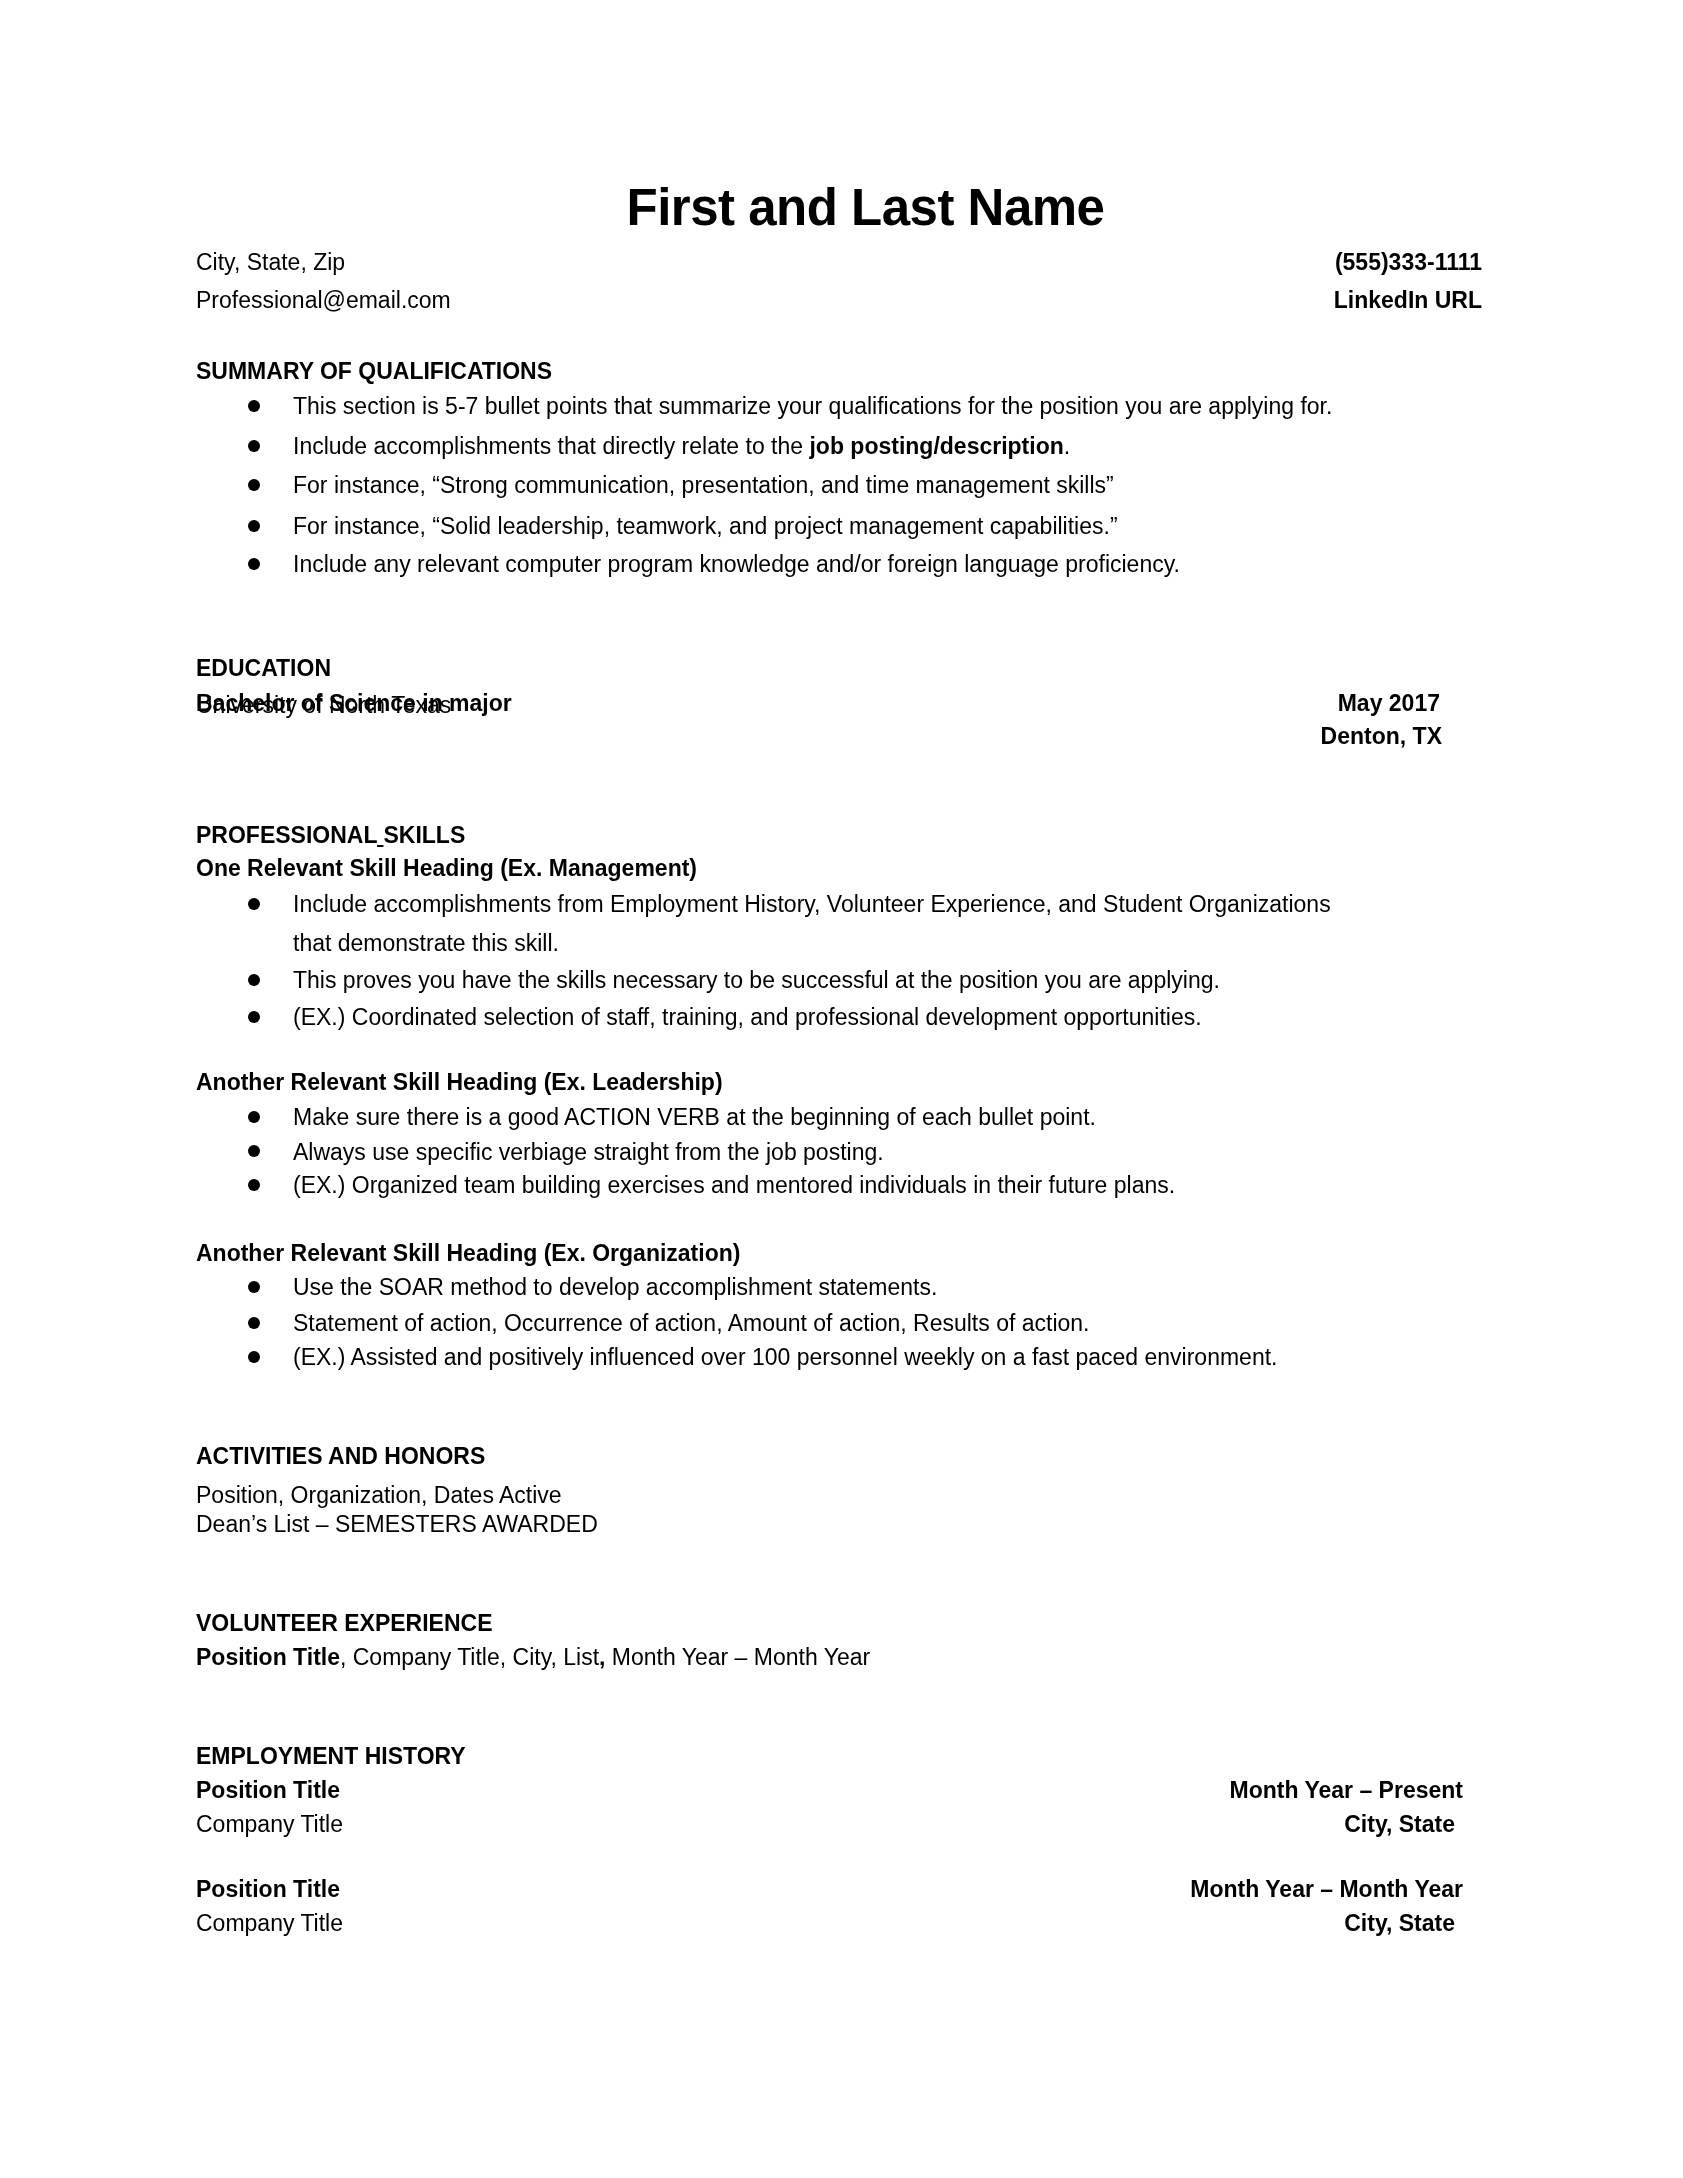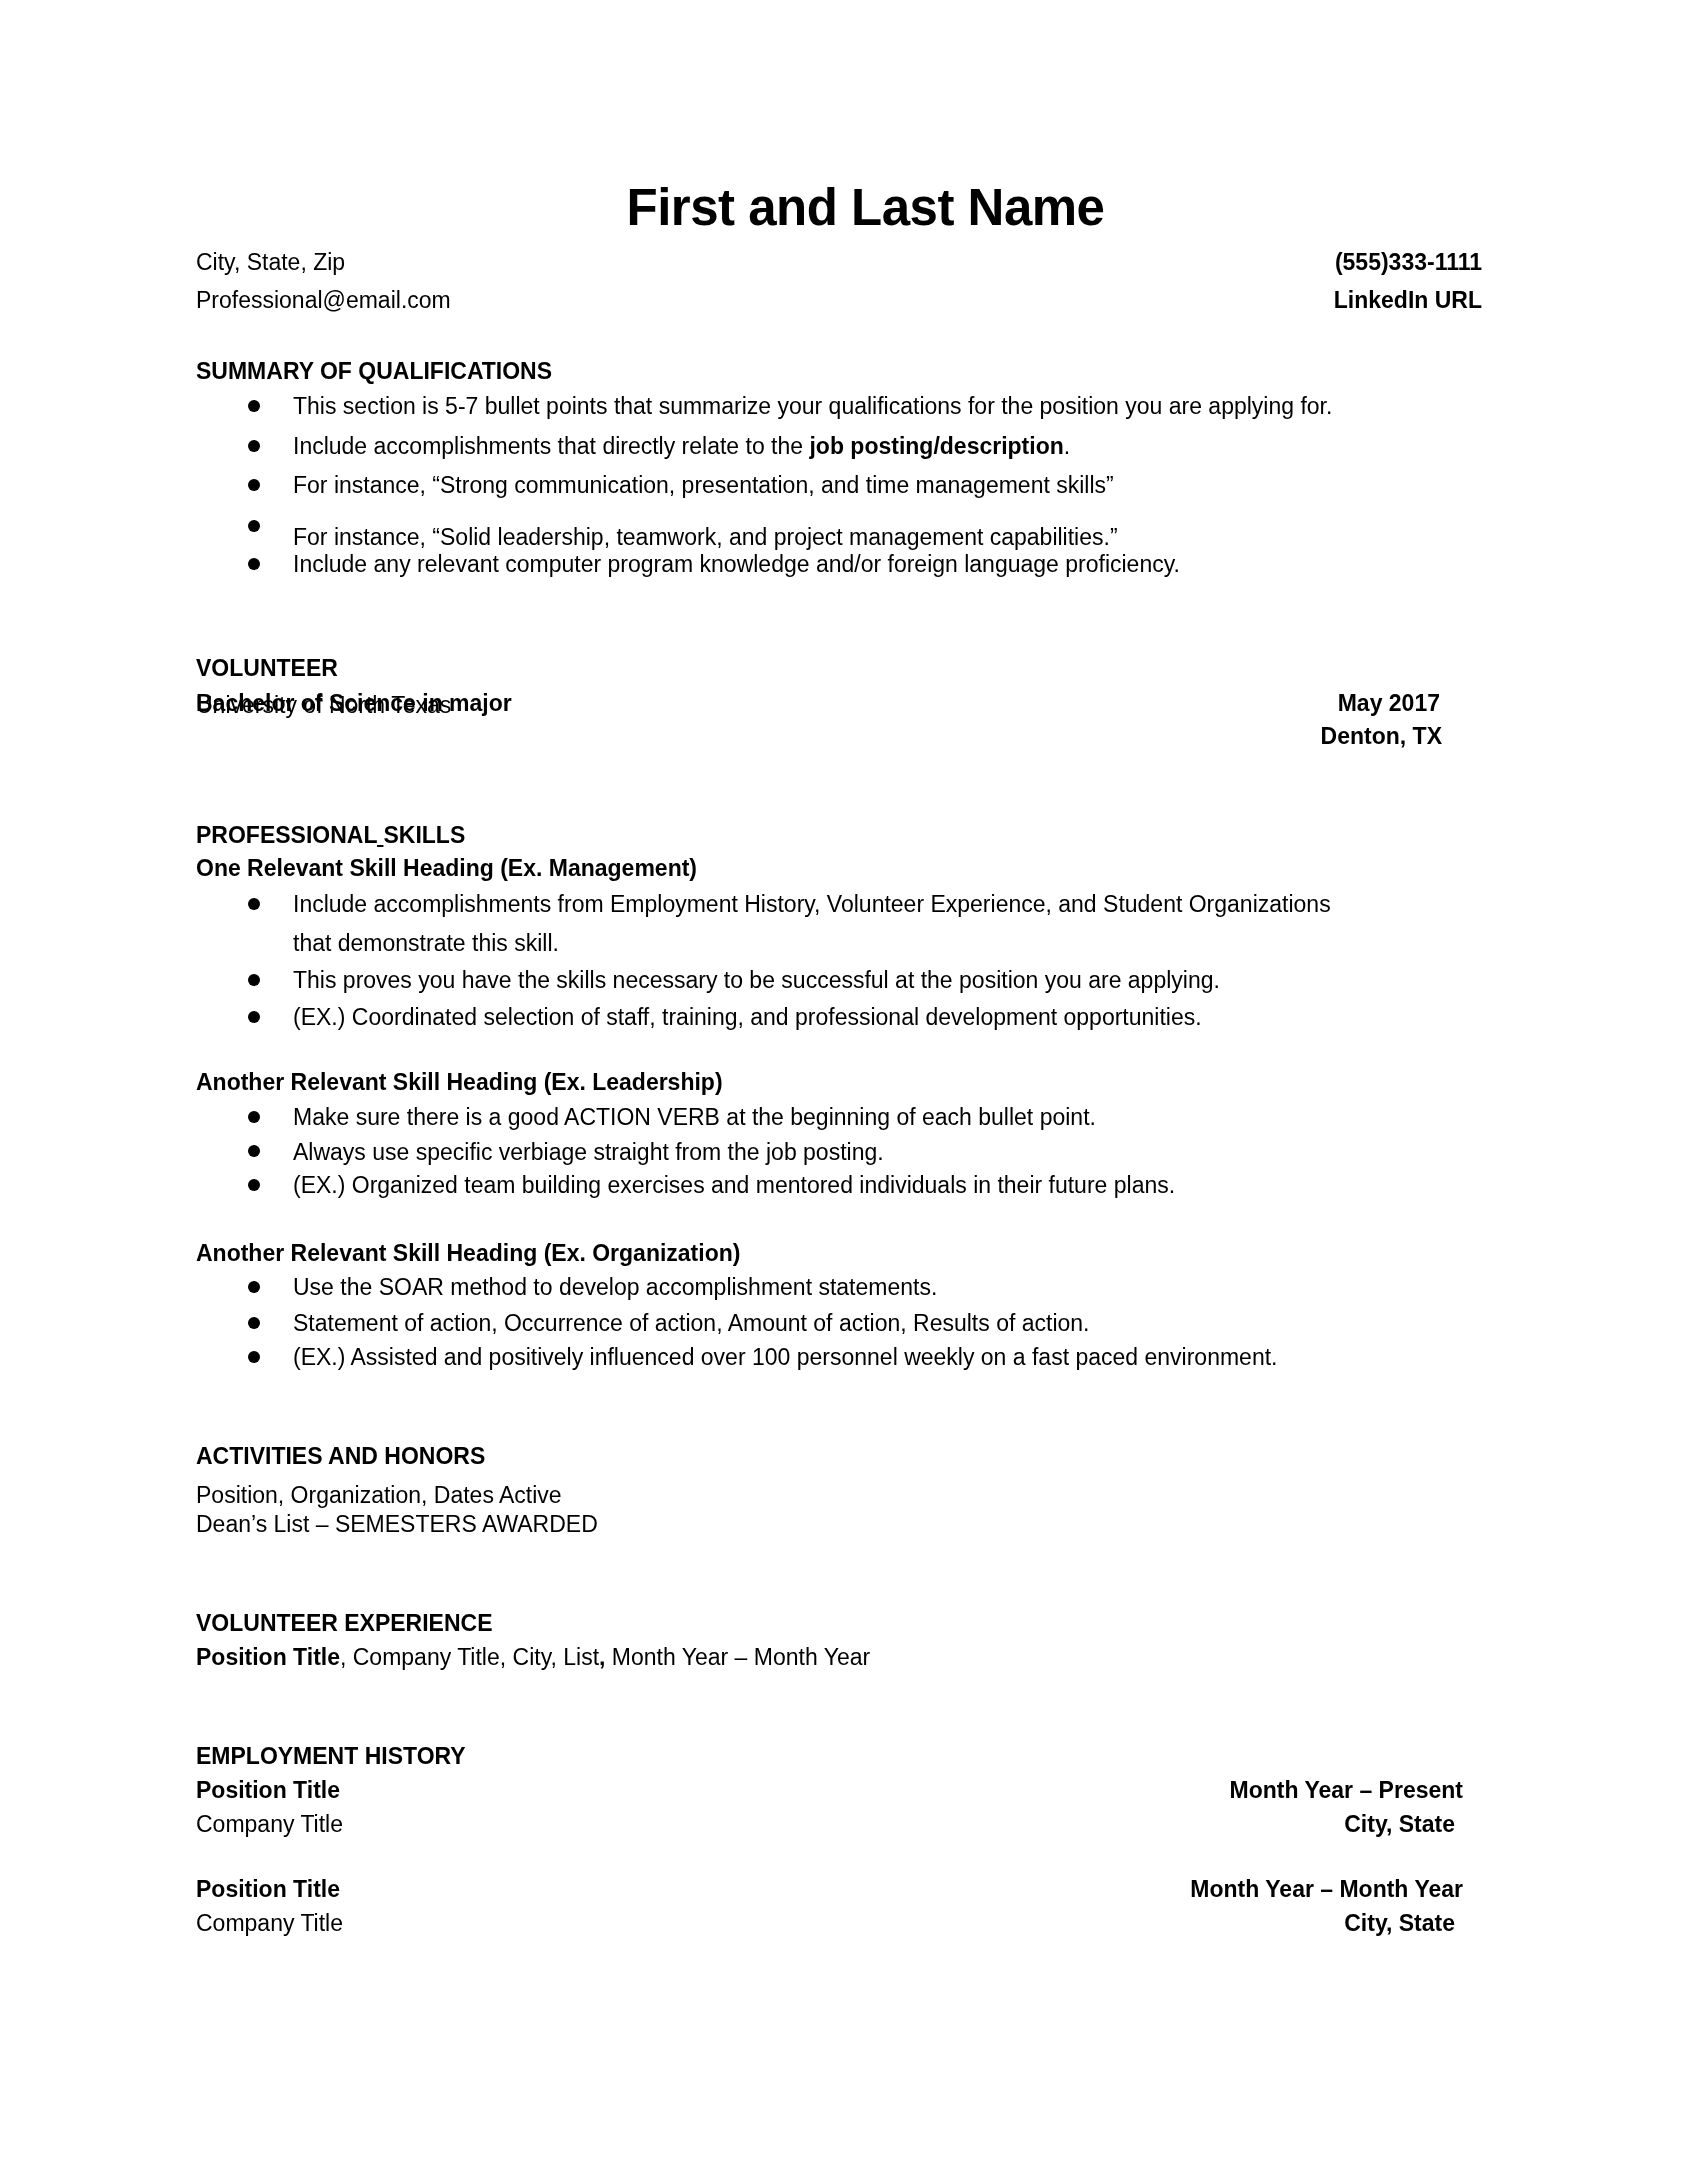--- a/index.html
+++ b/index.html
@@ -31,26 +31,26 @@
 <span class="bullet" style="top:400px"></span>
 <div class="line btext" style="top:391px">This section is 5-7 bullet points that summarize your qualifications for the position you are applying for.</div>
 
 <span class="bullet" style="top:440px"></span>
 <div class="line btext" style="top:431px"><span>Include accomplishments that directly relate to the </span><span class="bold">job posting/description</span><span>.</span></div>
 
 <span class="bullet" style="top:479px"></span>
 <div class="line btext" style="top:470px">For instance, “Strong communication, presentation, and time management skills”</div>
 
 <span class="bullet" style="top:520px"></span>
-<div class="line btext" style="top:522px">For instance, “Solid leadership, teamwork, and project management capabilities.”</div>
+<div class="line btext" style="top:511px">For instance, “Solid leadership, teamwork, and project management capabilities.”</div>
 
 <span class="bullet" style="top:558px"></span>
 <div class="line btext" style="top:549px">Include any relevant computer program knowledge and/or foreign language proficiency.</div>
 
-<div class="line left bold" style="top:653px">VOLUNTEER</div>
+<div class="line left bold" style="top:653px">EDUCATION</div>
 <div class="line left bold" style="top:688px">Bachelor of Science in major</div>
 <div class="line right" style="top:688px; right:243px;">May 2017</div>
 <div class="line left" style="top:690px">University of North Texas</div>
 <div class="line right" style="top:721px; right:241px;">Denton, TX</div>
 
 <div class="line left bold" style="top:820px"><span>PROFESSIONAL</span><span class="u" style="white-space:pre"> </span><span>SKILLS</span></div>
 
 <div class="line left bold" style="top:853px">One Relevant Skill Heading  (Ex. Management)</div>
 <span class="bullet" style="top:898px"></span>
 <div class="line btext" style="top:889px">Include accomplishments from Employment History, Volunteer Experience, and Student Organizations</div>

